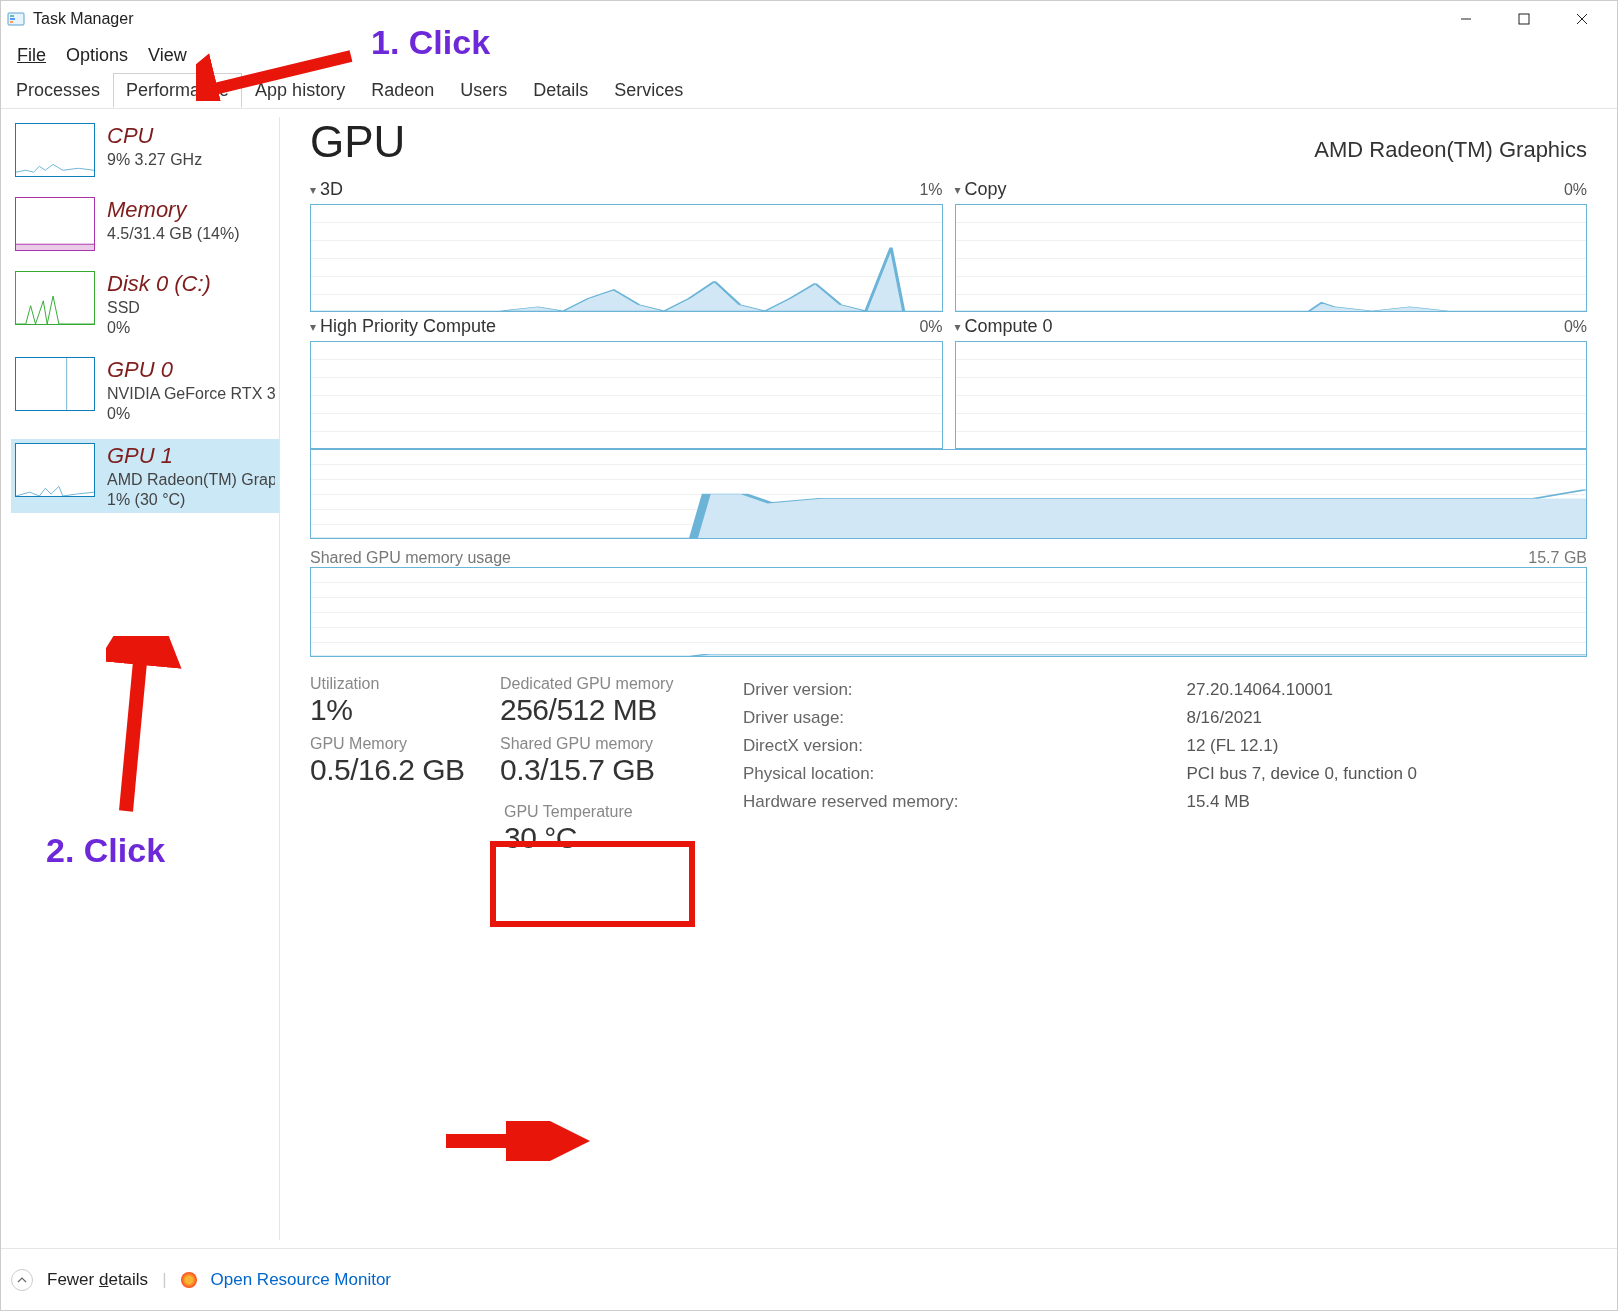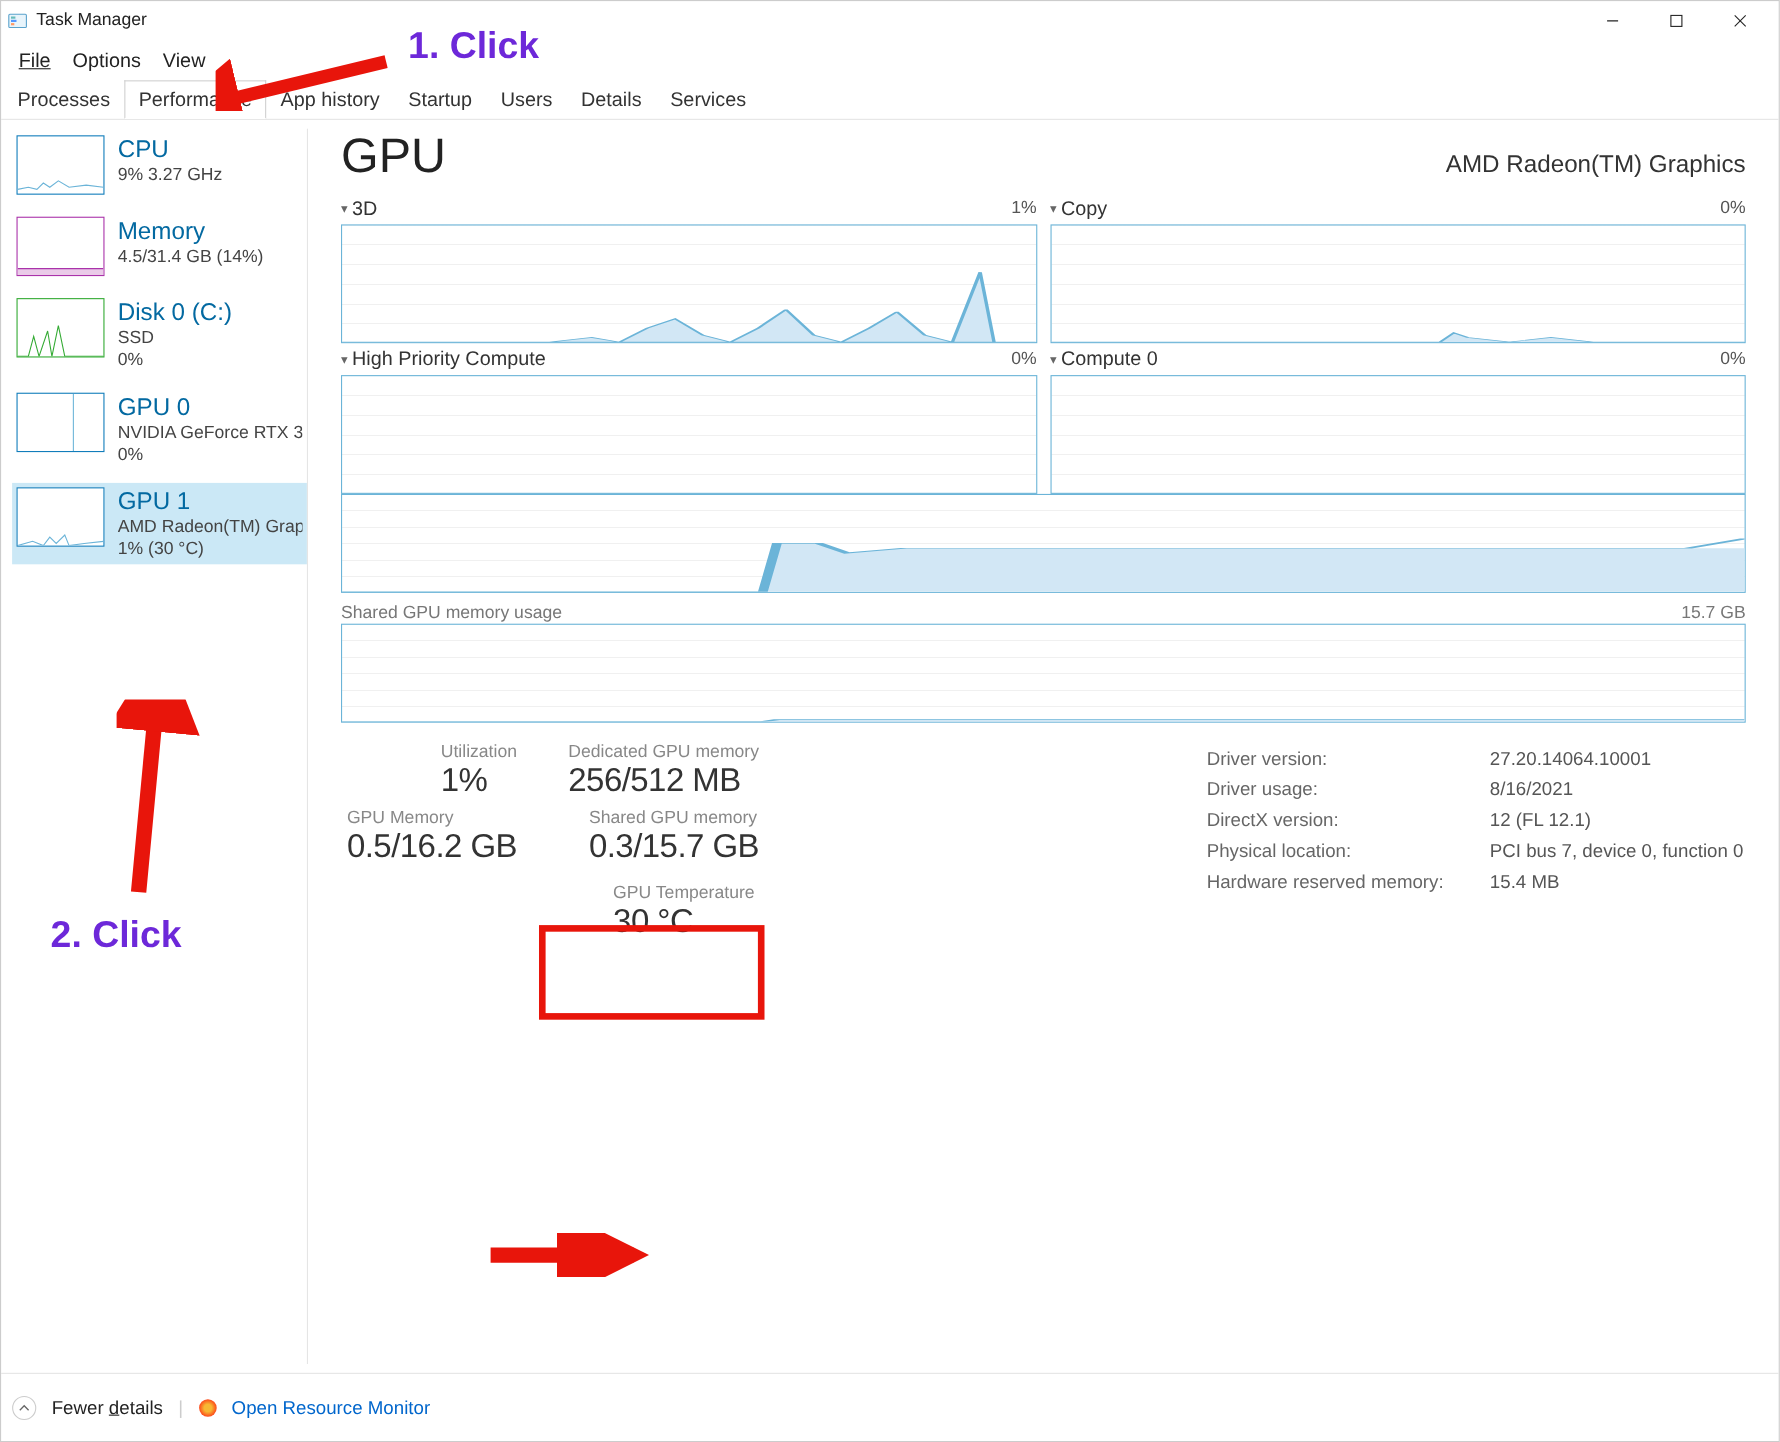--- a/index.html
+++ b/index.html
@@ -20,41 +20,41 @@
   .tab.active { border: 1px solid #d0d0d0; border-bottom: 1px solid #fff; background: #fff; }
   
   .body { flex: 1; display: flex; min-height: 0; }
   .sidebar { width: 278px; padding: 10px 0 0 10px; display: flex; flex-direction: column; gap: 12px; }
   .side-item { display: flex; gap: 12px; padding: 4px 4px 4px 4px; cursor: pointer; }
   .side-item.selected { background: #cbe8f6; }
   .side-thumb { width: 80px; height: 54px; border: 1px solid #117dbb; background: #fff; position: relative; flex-shrink: 0; }
   .side-thumb.green { border-color: #33aa33; }
   .side-thumb.purple { border-color: #aa33aa; }
   .side-info { display: flex; flex-direction: column; gap: 2px; min-width: 0; }
-  .side-title { font-size: 22px; font-weight: 400; color: #0369a1; }
+  .side-title { font-size: 22px; font-weight: 400; color: #7f1d1d; font-style: italic; }
   .side-sub { font-size: 16px; color: #444; white-space: nowrap; overflow: hidden; }
   .side-sub2 { font-size: 16px; color: #444; }
   .divider-v { width: 1px; background: #e5e5e5; margin: 8px 0; }
   .main { flex: 1; padding: 8px 30px 8px 30px; display: flex; flex-direction: column; min-width: 0; }
   .main-header { display: flex; align-items: baseline; justify-content: space-between; margin-bottom: 8px; }
   .main-title { font-size: 44px; font-weight: 400; }
   .main-sub { font-size: 22px; color: #333; }
   
   .chart-row { display: flex; gap: 12px; }
   .chart-col { flex: 1; display: flex; flex-direction: column; }
   .chart-head { display: flex; align-items: center; gap: 4px; font-size: 18px; color: #333; margin: 4px 0 4px 0; }
   .chart-head .chev { font-size: 12px; color: #666; }
   .chart-head .spacer { flex: 1; }
   .chart-head .pct { font-size: 16px; color: #555; }
   .chart-box { height: 108px; border: 1px solid #6bb4d8; background: repeating-linear-gradient(to bottom, #fff, #fff 17px, #f0f0f0 17px, #f0f0f0 18px); position: relative; }
   .mem-row-label { display: flex; justify-content: space-between; font-size: 16px; color: #777; margin-top: 10px; }
   .mem-chart { height: 90px; border: 1px solid #6bb4d8; background: repeating-linear-gradient(to bottom, #fff, #fff 14px, #f0f0f0 14px, #f0f0f0 15px); position: relative; margin-top: 0px; }
   
   .stats { display: flex; gap: 30px; margin-top: 18px; }
-  .stat-col { display: flex; flex-direction: column; gap: 8px; align-items: flex-end; }
+  .stat-col { display: flex; flex-direction: column; gap: 8px; }
   .stat-block { display: flex; flex-direction: column; }
   .stat-label { font-size: 16px; color: #888; }
   .stat-val { font-size: 30px; color: #333; letter-spacing: -0.5px; }
   .info-table { font-size: 17px; color: #555; margin-left: 21px; }
   .info-table td:first-child { padding-right: 40px; color: #666; }
   .info-table td { padding: 3px 0; }
   
   .footer { height: 62px; border-top: 1px solid #e5e5e5; display: flex; align-items: center; gap: 14px; padding: 0 10px; font-size: 17px; }
   .footer a { color: #0066cc; text-decoration: none; }
   .chev-btn { width: 22px; height: 22px; border: 1px solid #ccc; border-radius: 50%; display: flex; align-items: center; justify-content: center; font-size: 12px; color: #666; }
@@ -104,21 +104,21 @@
   <div class="menubar">
     <div class="menu-item"><span class="underline">File</span></div>
     <div class="menu-item">Options</div>
     <div class="menu-item">View</div>
   </div>
 
   <div class="tabbar">
     <div class="tab">Processes</div>
     <div class="tab active">Performance</div>
     <div class="tab">App history</div>
-    <div class="tab">Startup</div>
+    <div class="tab">Radeon</div>
     <div class="tab">Users</div>
     <div class="tab">Details</div>
     <div class="tab">Services</div>
   </div>
 
   <div class="body">
 
     <div class="sidebar">
 
       <div class="side-item">

